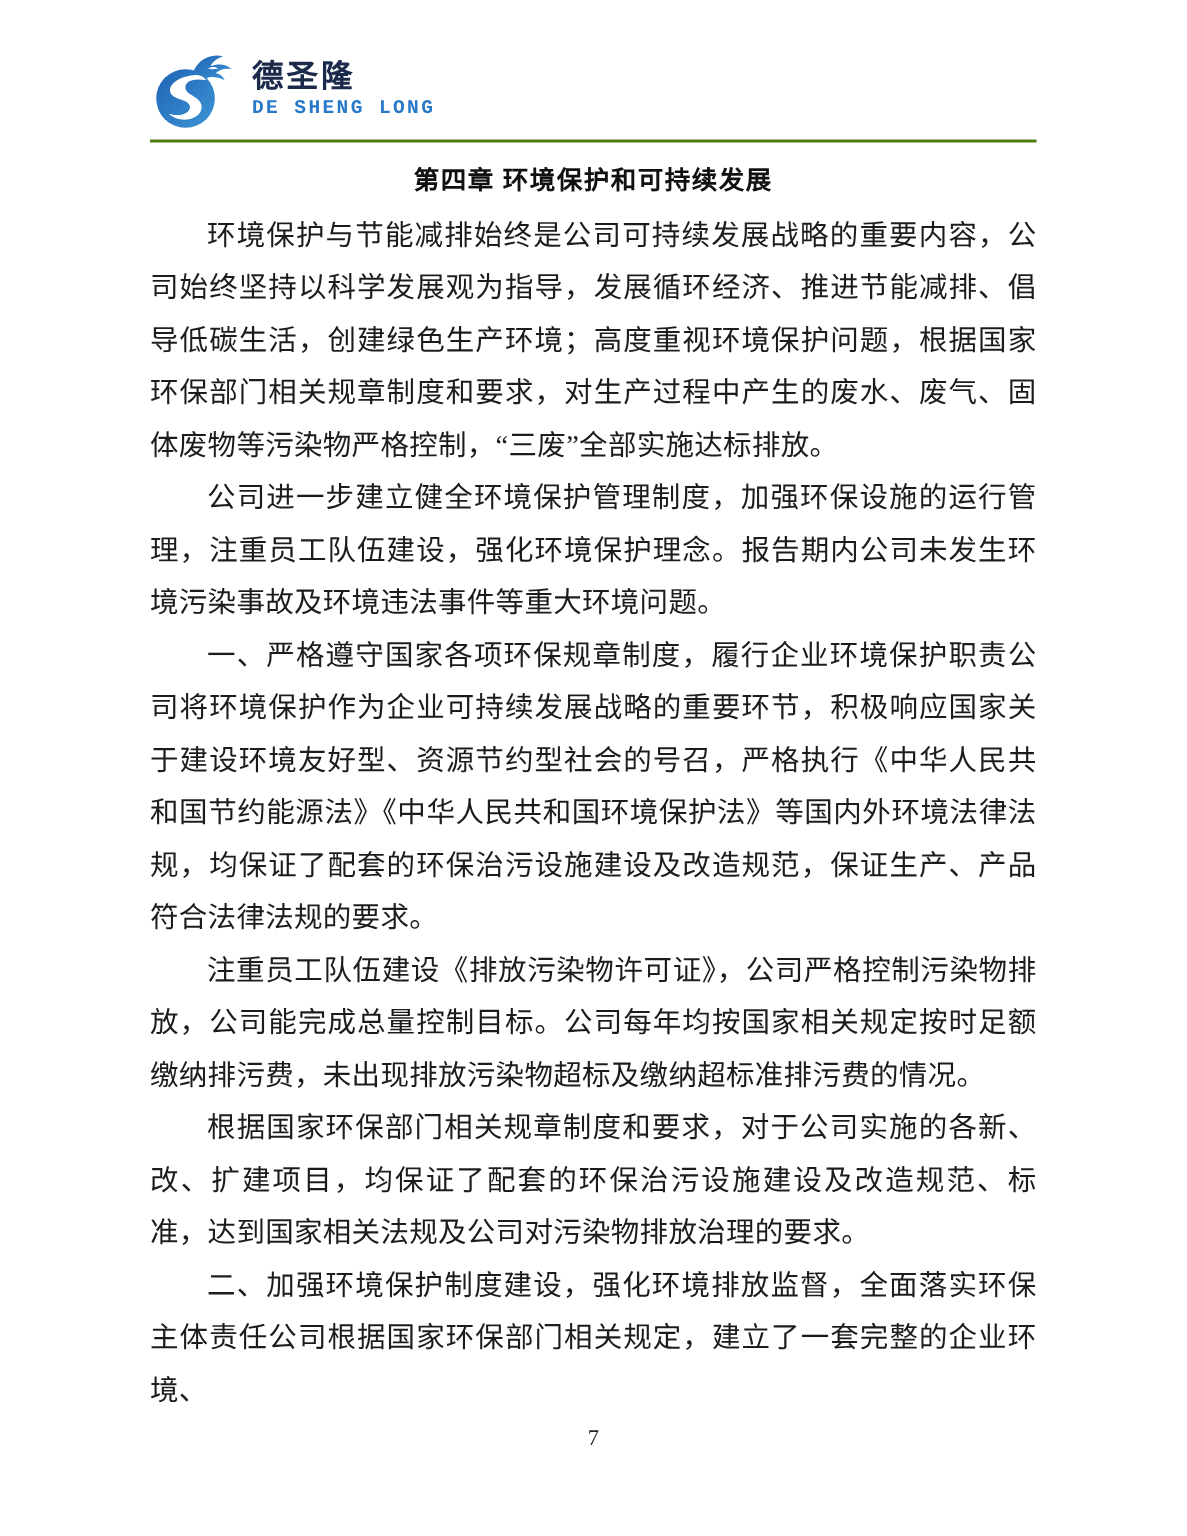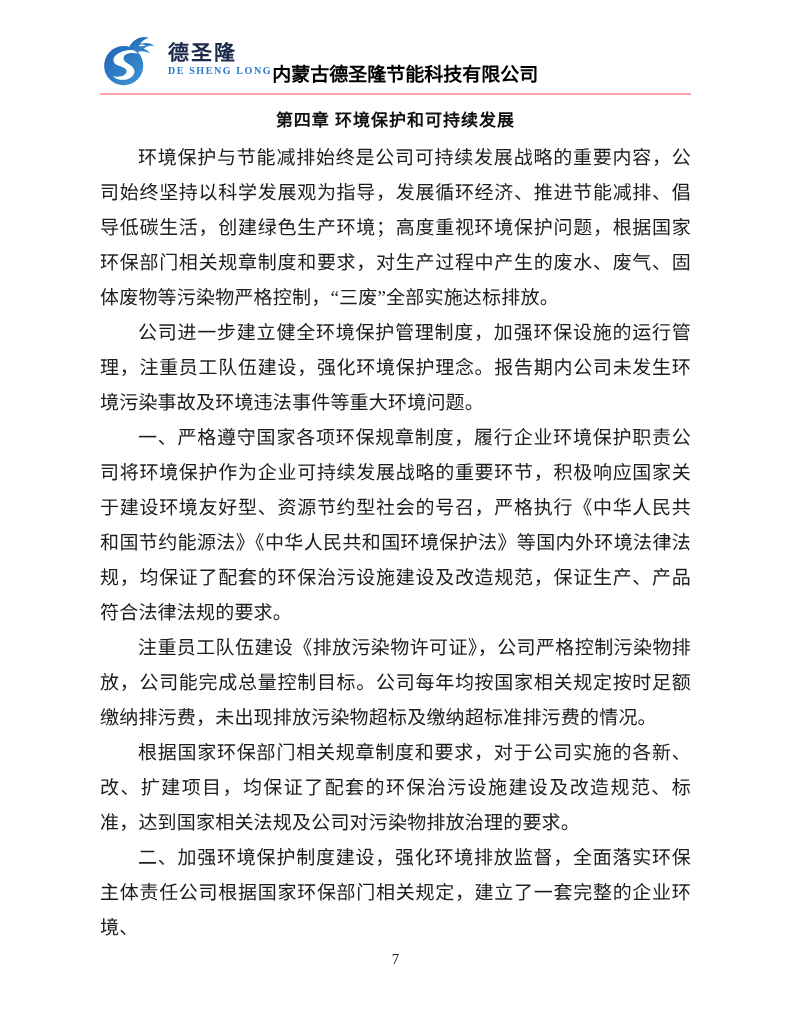--- a/index.html
+++ b/index.html
@@ -10,40 +10,40 @@
     background:#fff;
     box-sizing:border-box;
     padding:34px 100px 0 100px;
     overflow:hidden;
     font-family:"Liberation Serif","DejaVu Serif",serif;
     color:#1c1c1c;
   }
   
   .header {
     display:flex;
-    justify-content:flex-start;
+    justify-content:space-between;
     align-items:flex-end;
-    border-bottom:2px solid #fca5a5;
+    border-bottom:2px solid #4d7c0f;
     padding-bottom:5px;
   }
   .logo { display:flex; align-items:center; }
   .logo-mark { width:66px; height:54px; flex:0 0 auto; }
   .logo-text { margin-left:2px; padding-bottom:4px; }
   .logo-cn {
     font-family:"Liberation Sans","DejaVu Sans",sans-serif;
     font-weight:bold;
     font-size:21px;
     letter-spacing:2px;
     color:var(--brand-dark,#1b2a4a);
     line-height:1;
   }
   .logo-en {
-    font-family:Liberation Serif, serif;
+    font-family:Liberation Mono, monospace;
     font-weight:bold;
-    font-size:10px;
+    font-size:13px;
     letter-spacing:1.6px;
     color:var(--logo-blue,#2878c8);
     line-height:1;
     margin-top:3px;
   }
   .company-name {
     font-weight:bold;
     font-size:19px;
     color:#000;
     padding-bottom:2px;
@@ -100,21 +100,20 @@
                  C 48 8.5, 55 9.5, 58 13 C 53 12, 49 13.5, 46.5 16
                  C 50 16.5, 52 18.5, 53 21 C 48 18.5, 43 18, 40 19.5
                  C 36.5 17.5, 33 16.8, 30 17 Z" fill="url(#lg)"></path>
         <path d="M41 12.5 C 43.5 11, 46.5 11, 48.5 12.5 C 46 13, 43.5 13.4, 41 12.5 Z" fill="#ffffff"></path>
       </svg>
       <div class="logo-text">
         <div class="logo-cn">德圣隆</div>
         <div class="logo-en">DE SHENG LONG</div>
       </div>
     </div>
-    <div class="company-name">内蒙古德圣隆节能科技有限公司</div>
   </div>
 
   <h1 class="chapter-title">第四章 环境保护和可持续发展</h1>
 
   <p class="body-para">环境保护与节能减排始终是公司可持续发展战略的重要内容，公司始终坚持以科学发展观为指导，发展循环经济、推进节能减排、倡导低碳生活，创建绿色生产环境；高度重视环境保护问题，根据国家环保部门相关规章制度和要求，对生产过程中产生的废水、废气、固体废物等污染物严格控制，“三废”全部实施达标排放。</p>
   <p class="body-para">公司进一步建立健全环境保护管理制度，加强环保设施的运行管理，注重员工队伍建设，强化环境保护理念。报告期内公司未发生环境污染事故及环境违法事件等重大环境问题。</p>
   <p class="body-para">一、严格遵守国家各项环保规章制度，履行企业环境保护职责公司将环境保护作为企业可持续发展战略的重要环节，积极响应国家关于建设环境友好型、资源节约型社会的号召，严格执行《中华人民共和国节约能源法》《中华人民共和国环境保护法》等国内外环境法律法规，均保证了配套的环保治污设施建设及改造规范，保证生产、产品符合法律法规的要求。</p>
   <p class="body-para">注重员工队伍建设《排放污染物许可证》，公司严格控制污染物排放，公司能完成总量控制目标。公司每年均按国家相关规定按时足额缴纳排污费，未出现排放污染物超标及缴纳超标准排污费的情况。</p>
   <p class="body-para">根据国家环保部门相关规章制度和要求，对于公司实施的各新、改、扩建项目，均保证了配套的环保治污设施建设及改造规范、标准，达到国家相关法规及公司对污染物排放治理的要求。</p>
   <p class="body-para">二、加强环境保护制度建设，强化环境排放监督，全面落实环保主体责任公司根据国家环保部门相关规定，建立了一套完整的企业环境、</p>

